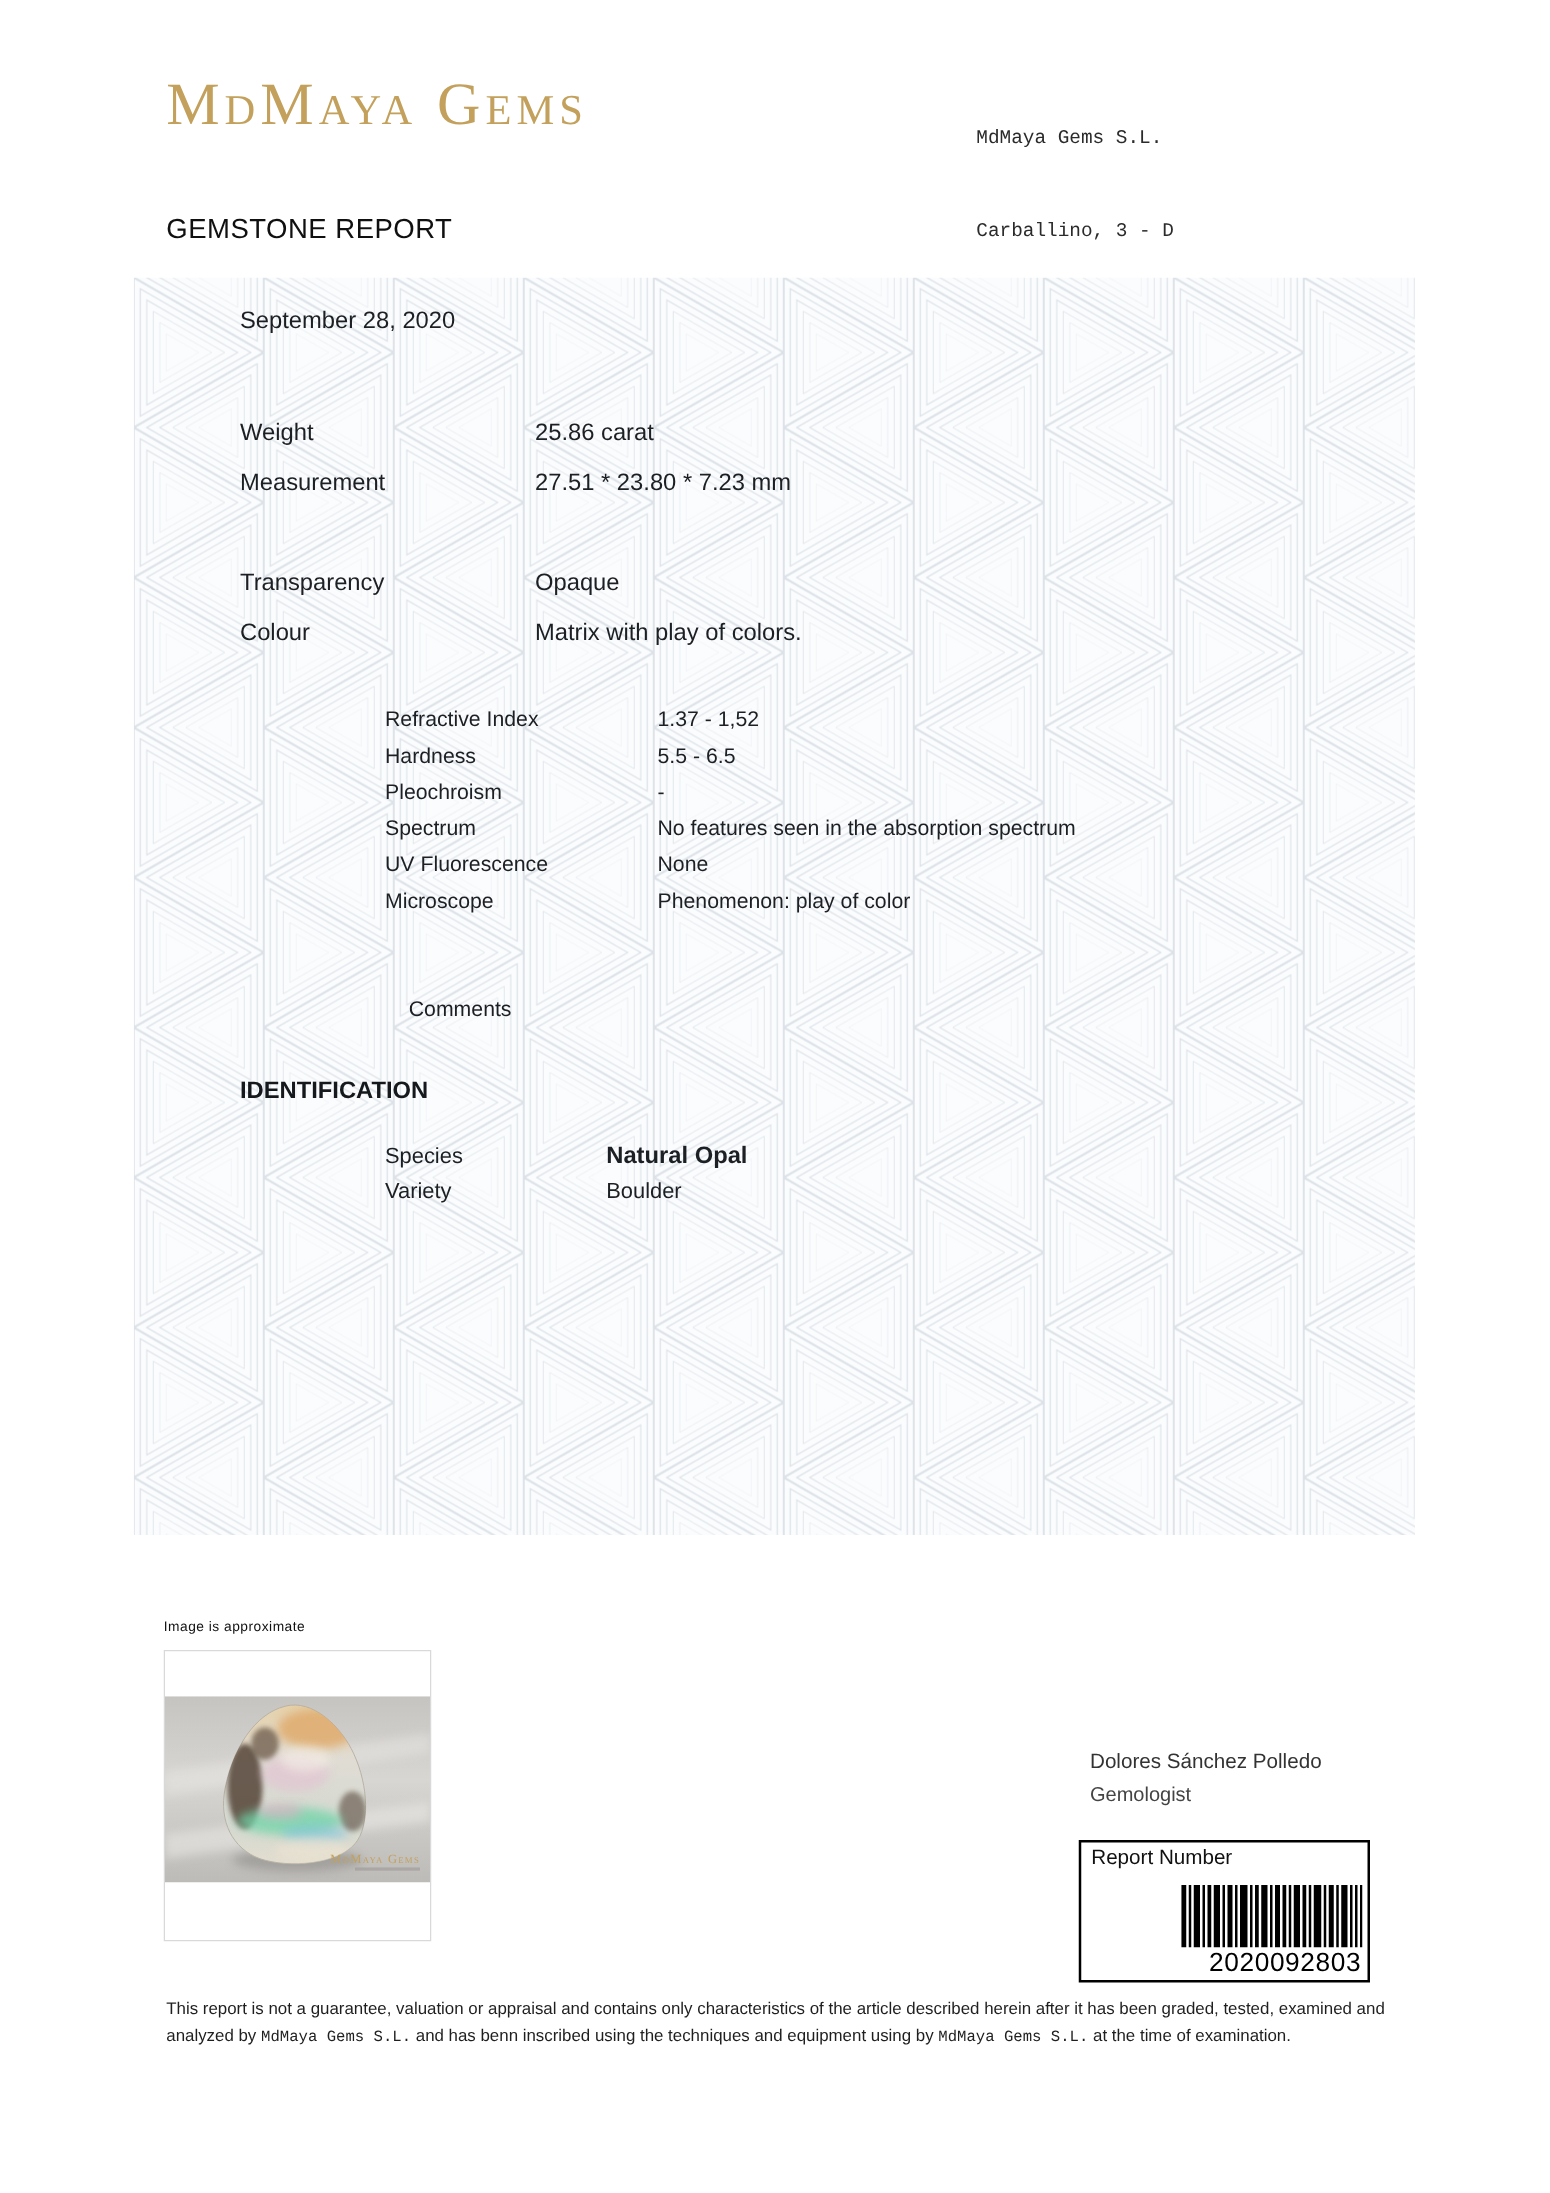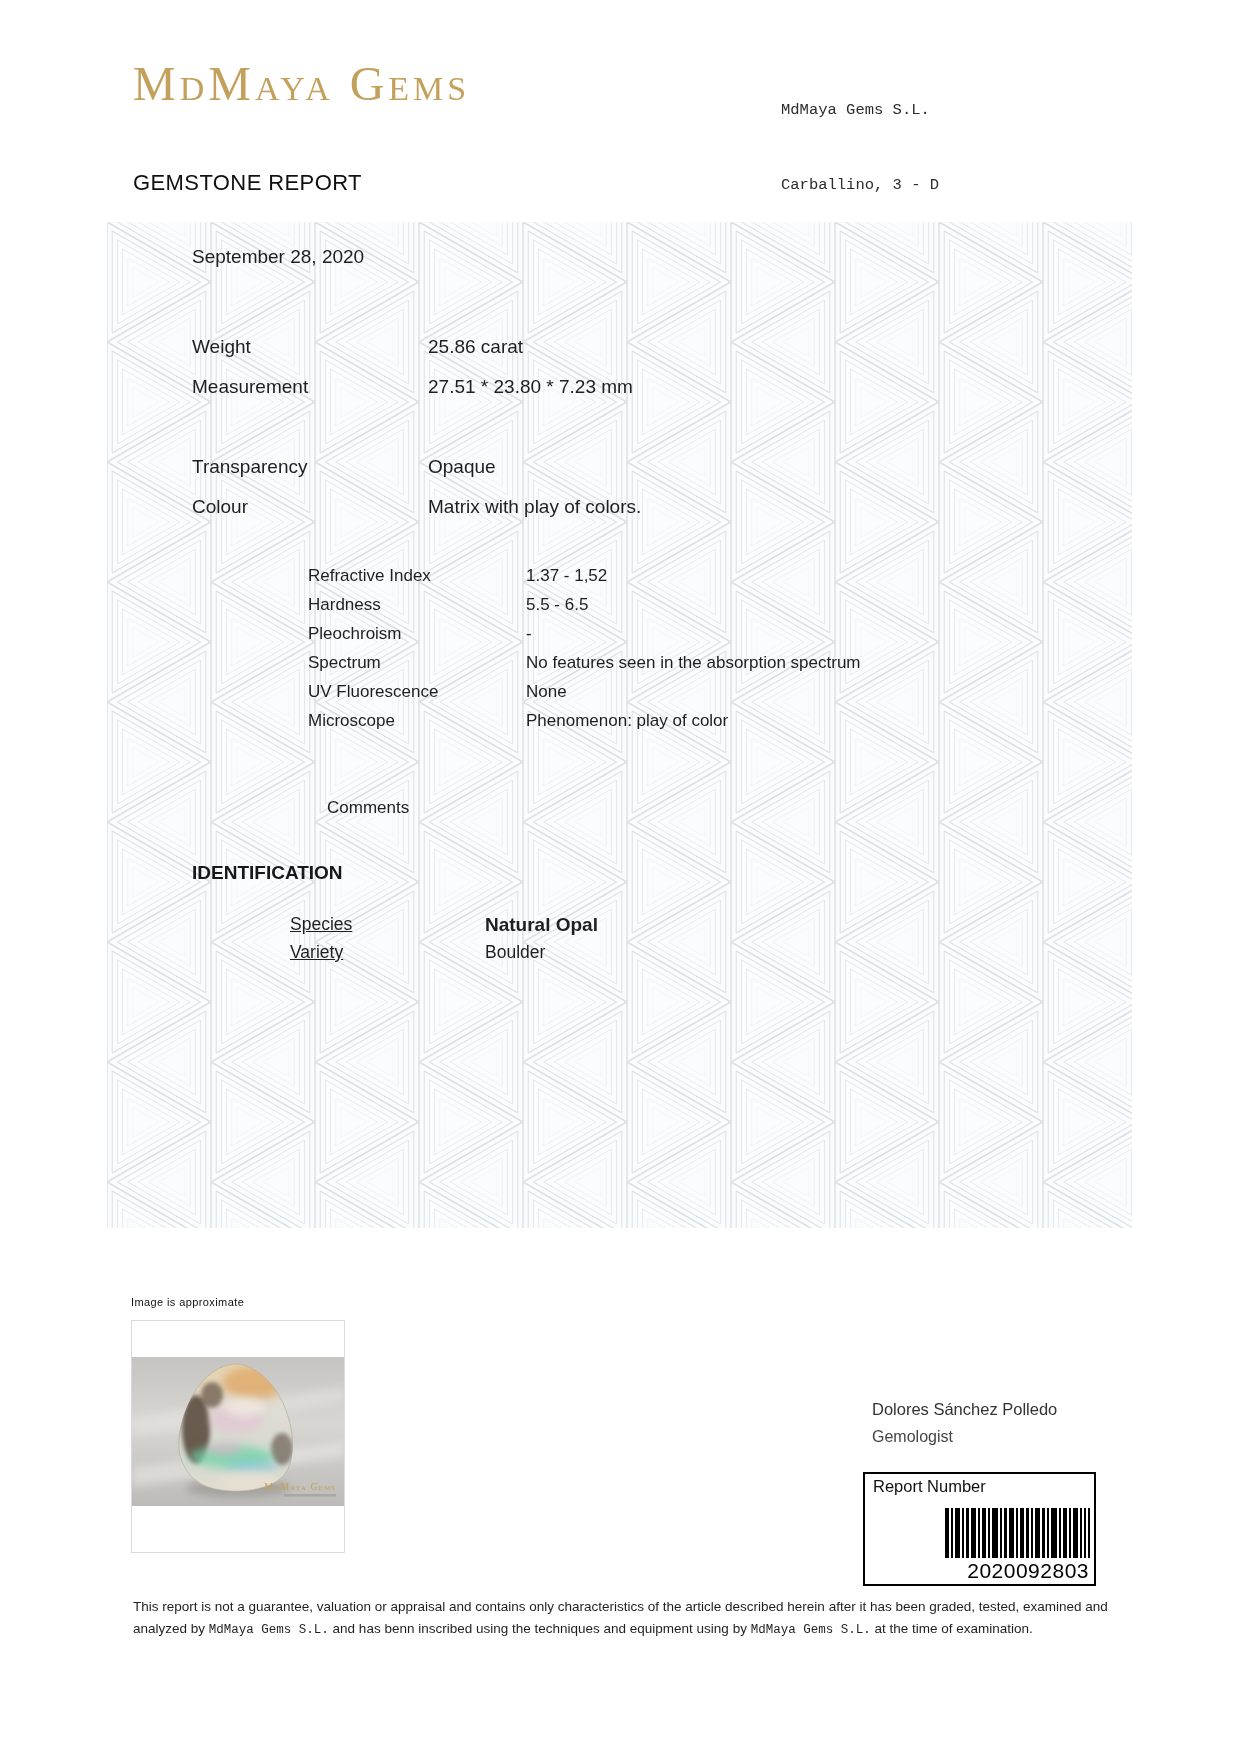--- a/index.html
+++ b/index.html
@@ -17,21 +17,21 @@
   
   .report-body { position:absolute; left:107px; top:222px; width:1025px; height:1006px; }
   .report-body svg.bg { position:absolute; left:0; top:0; }
   .row { position:absolute; left:0; right:0; height:26px; }
   .row .lbl, .row .val { position:absolute; white-space:nowrap; }
   .main { font-size:19px; }
   .main .lbl { left:85px; } .main .val { left:321px; }
   .sub { font-size:17px; }
   .sub .lbl { left:201px; } .sub .val { left:380px;margin-left:39px; }
   .idrow { font-size:17.5px; }
-  .idrow .lbl { left:183px;text-decoration:underline; } .idrow .val { left:378px; }
+  .idrow .lbl { left:201px; } .idrow .val { left:378px; }
   .date-line { position:absolute; left:85px; top:24px; font-size:19px; }
   .comments { position:absolute; left:201px; top:576px; font-size:17px;margin-left:19px; }
   .ident-heading { position:absolute; left:85px; top:640px; font-size:19px; font-weight:bold; color:#15181c;text-align:right; }
   .species-val { font-weight:bold; font-size:19px; }
 
   
   .img-caption { position:absolute; left:131px; top:1296px; font-size:11px; letter-spacing:0.4px; color:#111; }
   .photo-frame { position:absolute; left:131px; top:1320px; width:214px; height:233px;
                  background:#ffffff; border:1px solid #d9d9d9; }
   .photo-frame svg { position:absolute; left:0; top:36px; }

